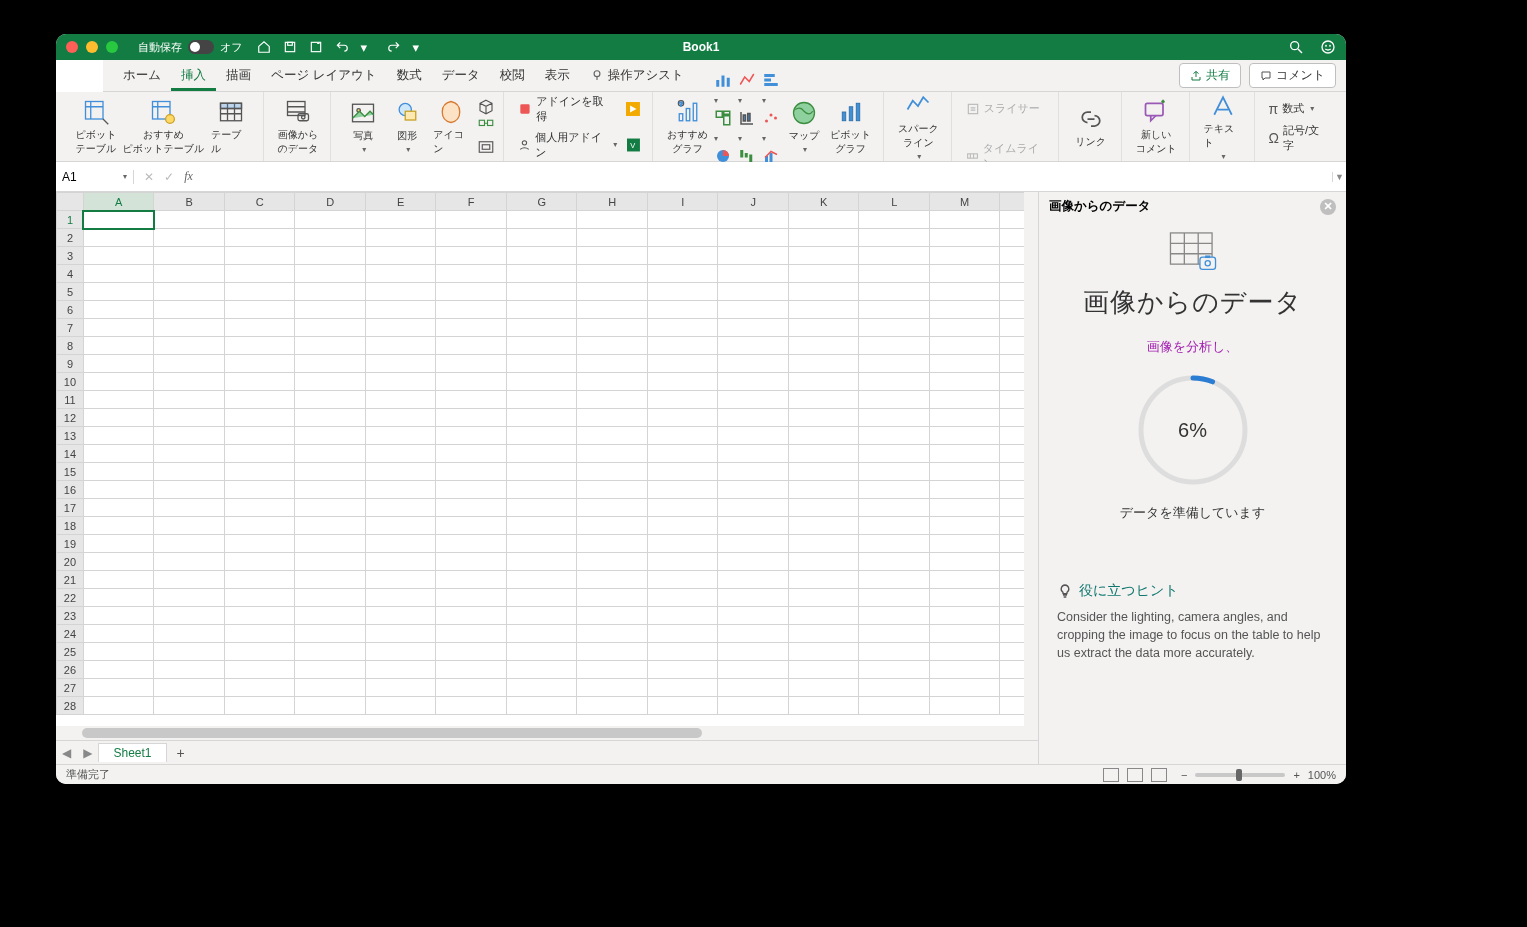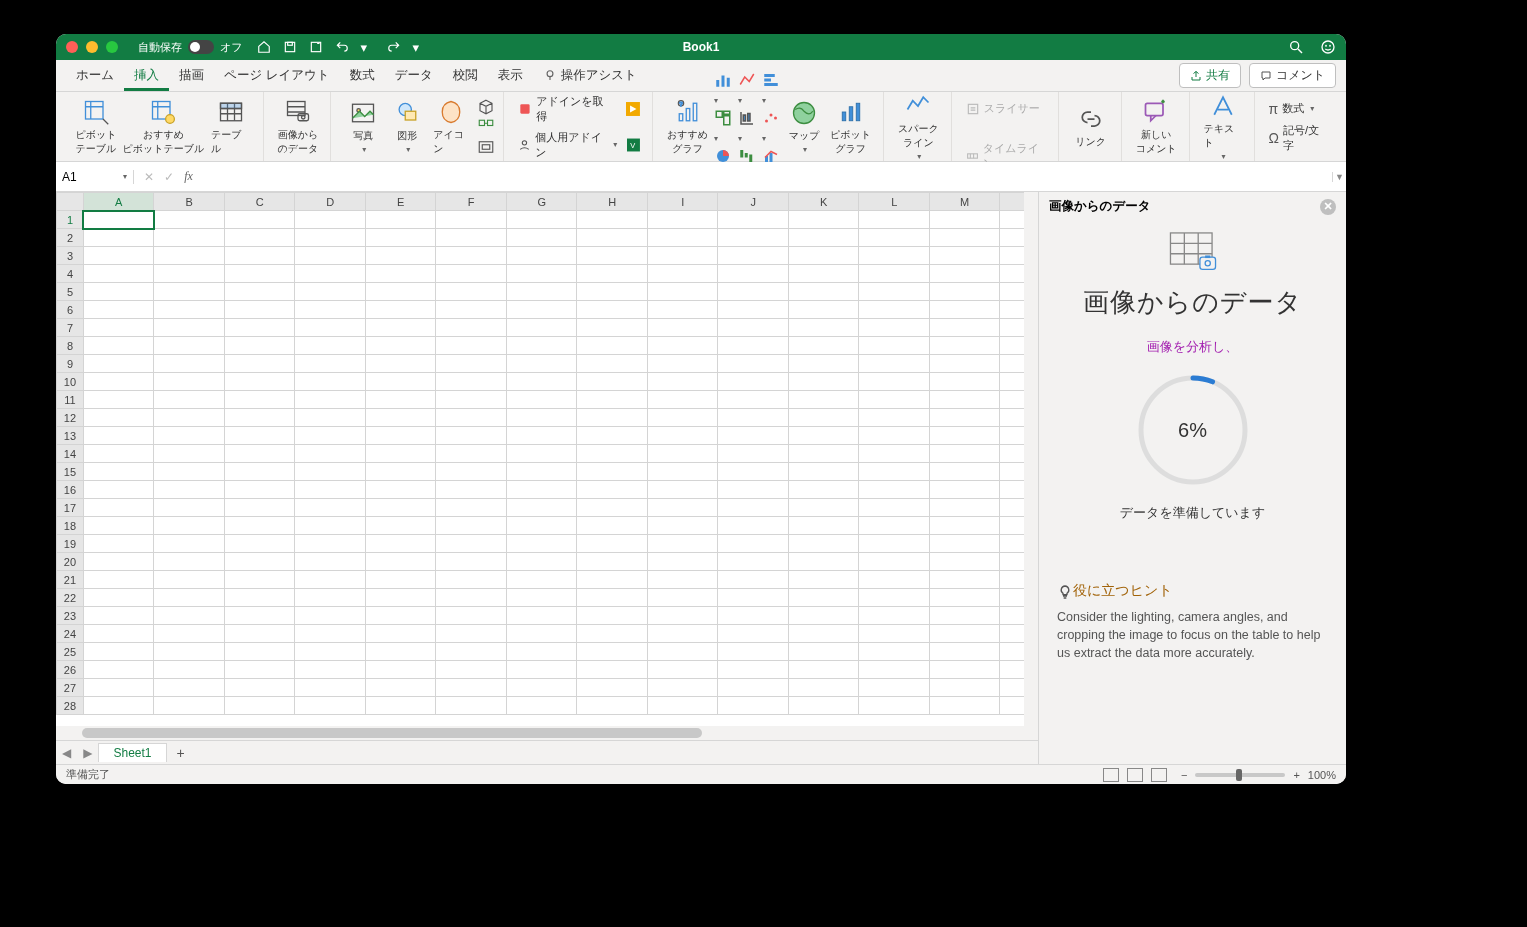--- a/index.html
+++ b/index.html
@@ -15,21 +15,21 @@
   .toggle { width: 26px; height: 14px; background: #444; border-radius: 14px; position: relative; display: inline-flex; align-items: center; }
   .toggle::before { content: ""; width: 10px; height: 10px; background: #fff; border-radius: 50%; position: absolute; left: 2px; }
   .toggle-off { font-size: 11px; }
   .qat { display: flex; gap: 12px; margin-left: 14px; align-items: center; }
   .qat svg, .qat .u { width: 14px; height: 14px; }
   .u { color: #fff; font-size: 13px; }
   .title-center { position: absolute; left: 50%; transform: translateX(-50%); color: #fff; font-size: 12px; font-weight: 600; }
   .title-right { position: absolute; right: 10px; display: flex; gap: 16px; }
   .title-right svg { width: 16px; height: 16px; }
 
-  .tabsbar { background: #f3f2f1; height: 32px; display: flex; align-items: center; padding: 0 10px; border-bottom: 1px solid #d6d6d6; font-size: 12.5px; }
+  .tabsbar { background: #f3f2f1; height: 32px; display: flex; align-items: center; padding: 0 10px; border-bottom: 1px solid #d6d6d6; font-size: 12.5px; margin-left: 47px; }
   .tabsbar .tab { padding: 0 10px; height: 100%; display: flex; align-items: center; cursor: pointer; color: #333; }
   .tabsbar .tab.active { color: #127c43; font-weight: 400; border-bottom: 3px solid #127c43; padding-top:3px; }
   .tabsbar .spacer { flex: 1; }
   .share-btn, .comment-btn { border: 1px solid #bfbfbf; background: #fff; border-radius: 4px; padding: 3px 10px; font-size: 12px; display: flex; align-items: center; gap: 4px; margin-left: 8px; color: #127c43; }
   .comment-btn { color: #333; }
 
   .ribbon { background: #f3f2f1; height: 70px; display: flex; align-items: center; padding: 0 8px; border-bottom: 1px solid #d6d6d6; gap: 2px; }
   .rgroup { display: flex; align-items: center; height: 100%; padding: 0 8px; border-right: 1px solid #e1dfdd; }
   .rgroup:last-child { border-right: none; }
   .rbtn { display: flex; flex-direction: column; align-items: center; justify-content: center; padding: 2px 4px; font-size: 10px; color: #333; gap: 2px; cursor: pointer; min-width: 44px; }
@@ -71,21 +71,21 @@
   .sidepane-head { display: flex; align-items: center; padding: 6px 10px; font-weight: 600; font-size: 12.5px; }
   .sidepane-head .close { margin-left: auto; width: 16px; height: 16px; border-radius: 50%; background: #bfbfbf; color: #fff; display:flex;align-items:center;justify-content:center; font-size:11px; }
   .sidepane-body { padding: 10px 18px; display: flex; flex-direction: column; align-items: center; }
   .sidepane-body h2 { font-size: 26px; font-weight: 400; color: #333; margin: 12px 0 18px; letter-spacing: 1px; }
   .analyze-txt { font-size: 13px; color: #a21caf; margin-bottom: 14px; }
   .progress-ring { width: 120px; height: 120px; position: relative; margin-bottom: 14px; }
   .progress-ring svg { transform: rotate(-90deg); }
   .progress-ring .pct { position: absolute; inset: 0; display: flex; align-items: center; justify-content: center; font-size: 20px; color: #333; }
   .prep-txt { font-size: 13px; color: #333; }
   .hint-box { margin-top: 60px; align-self: stretch; }
-  .hint-head { display: flex; align-items: flex-end; font-size: 14px; color: #a16207; margin-bottom: 8px; }
+  .hint-head { display: flex; align-items: center; gap: 6px; font-size: 14px; color: #0f766e; margin-bottom: 8px; }
   .hint-body { font-size: 12.5px; color: #555; line-height: 1.45; }
   .legal { margin-top: auto; padding: 6px 10px; font-size: 11px; color: #666; }
 
   .statusbar { height: 20px; background: #f3f2f1; border-top: 1px solid #d6d6d6; display: flex; align-items: center; font-size: 11px; color: #555; padding: 0 10px; }
   .statusbar .spacer { flex: 1; }
   .viewbtns { display: flex; gap: 8px; margin-right: 14px; }
   .viewbtns span { width:16px; height:14px; border:1px solid #888; display:inline-block; }
   .zoom { display: flex; align-items: center; gap: 8px; }
   .zoom .slider { width: 90px; height: 4px; background: #c8c8c8; position: relative; border-radius: 2px; }
   .zoom .slider::after { content:""; position:absolute; left:45%; top:-4px; width:6px; height:12px; background:#666; border-radius:2px; }

